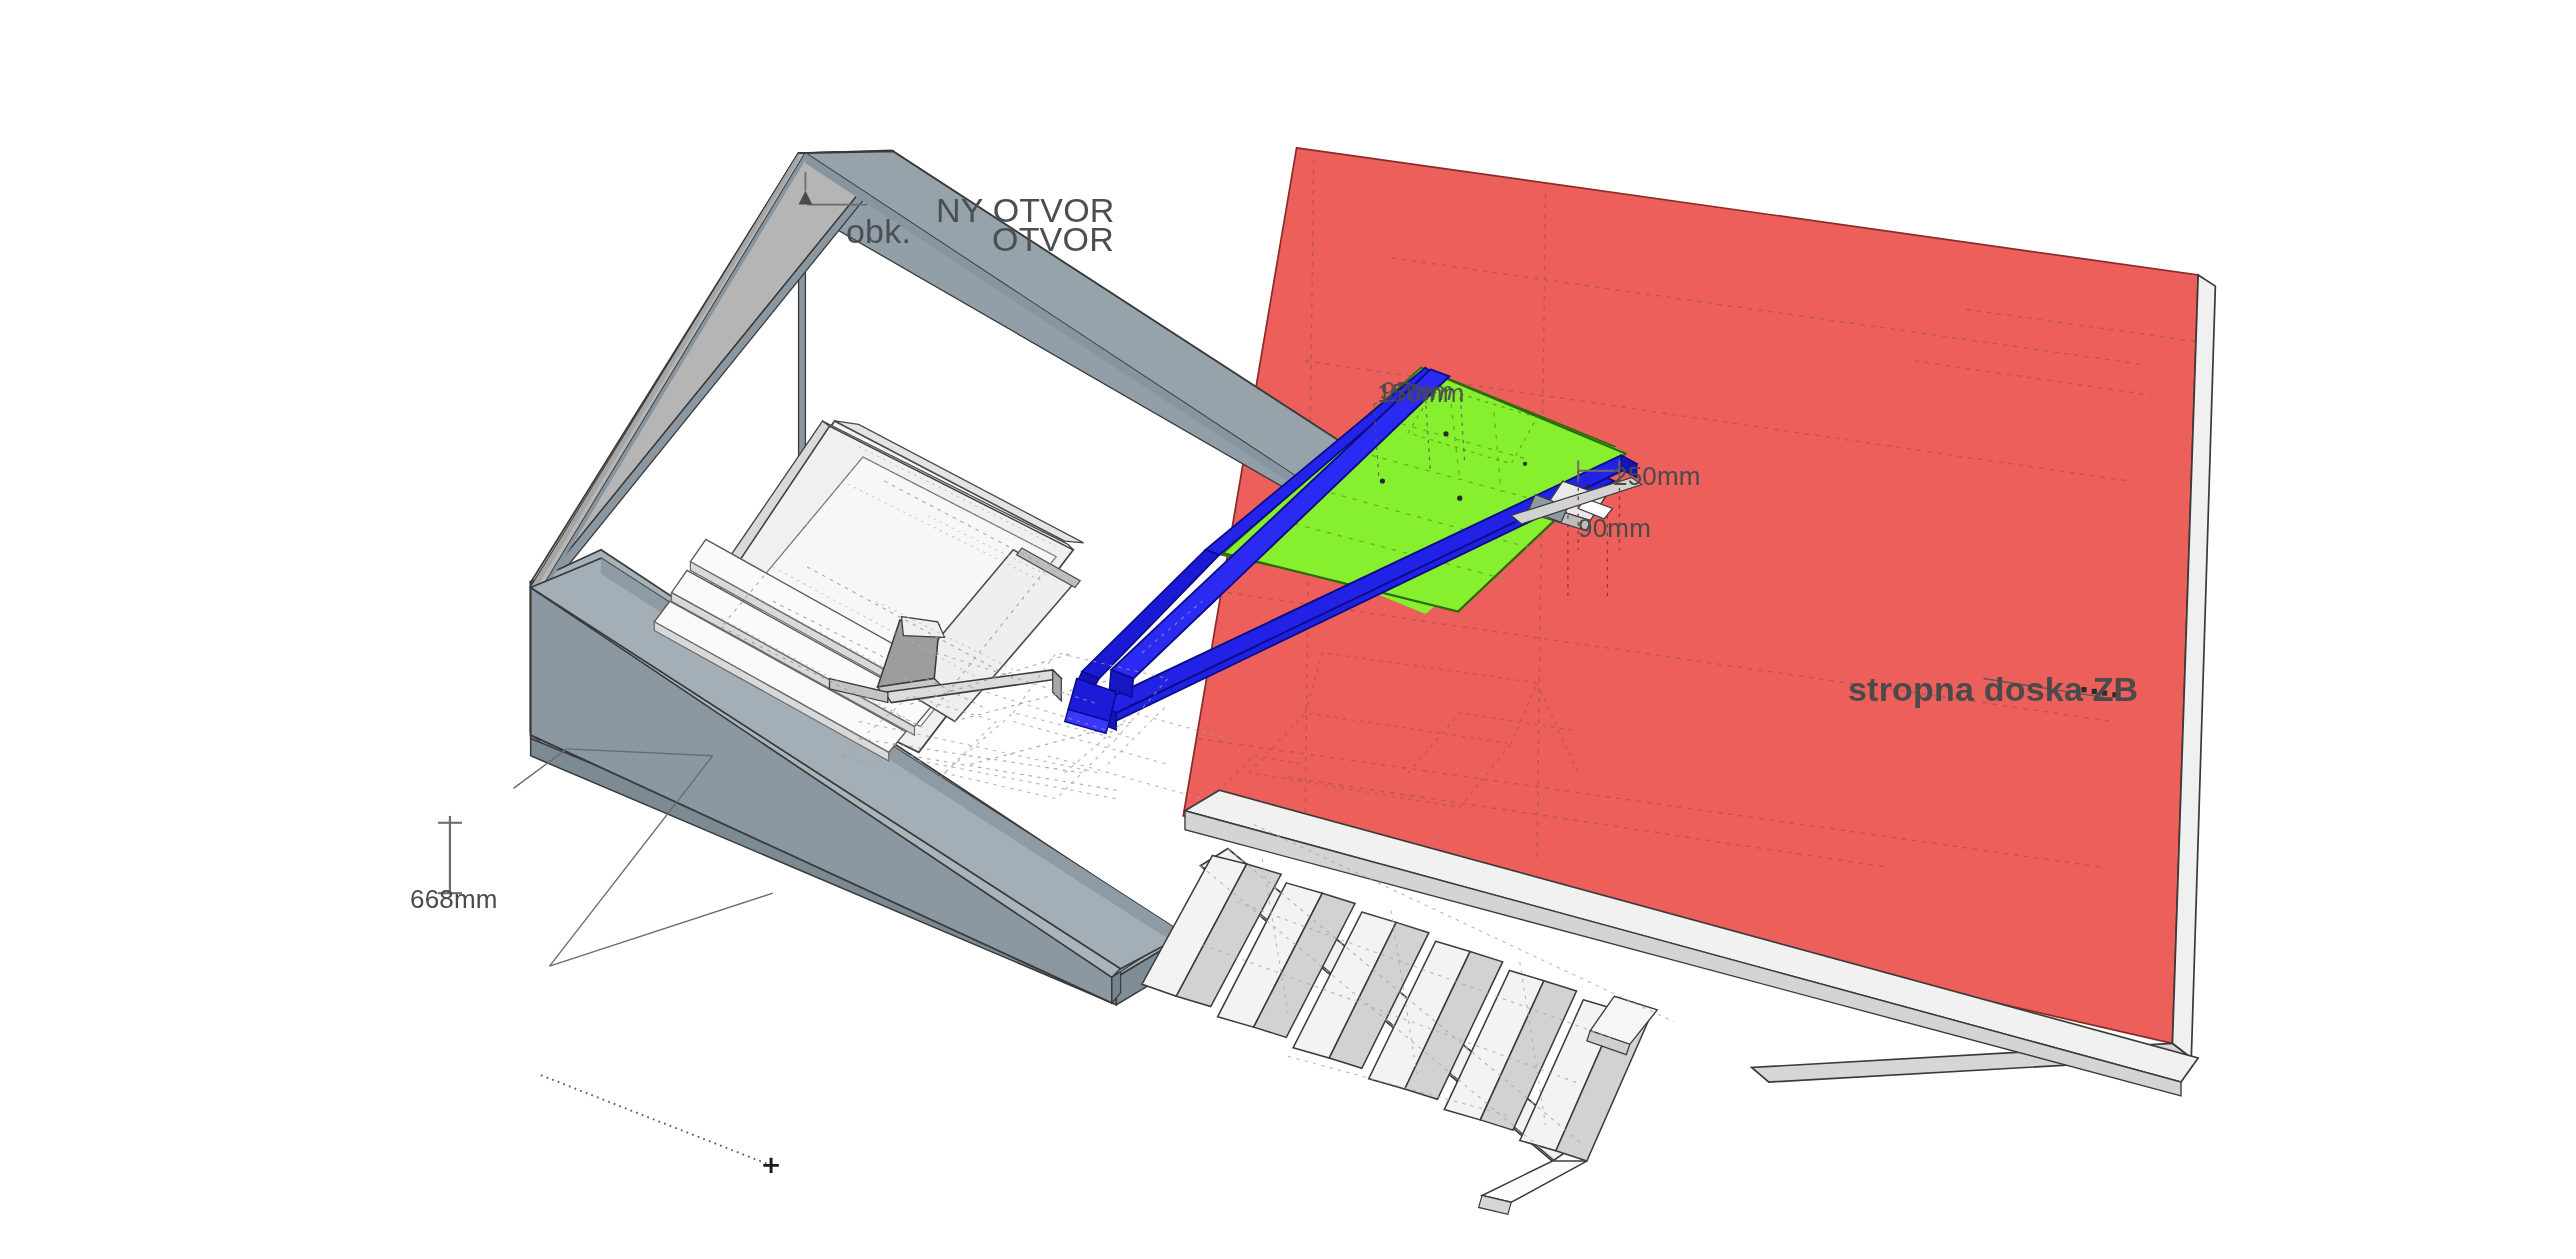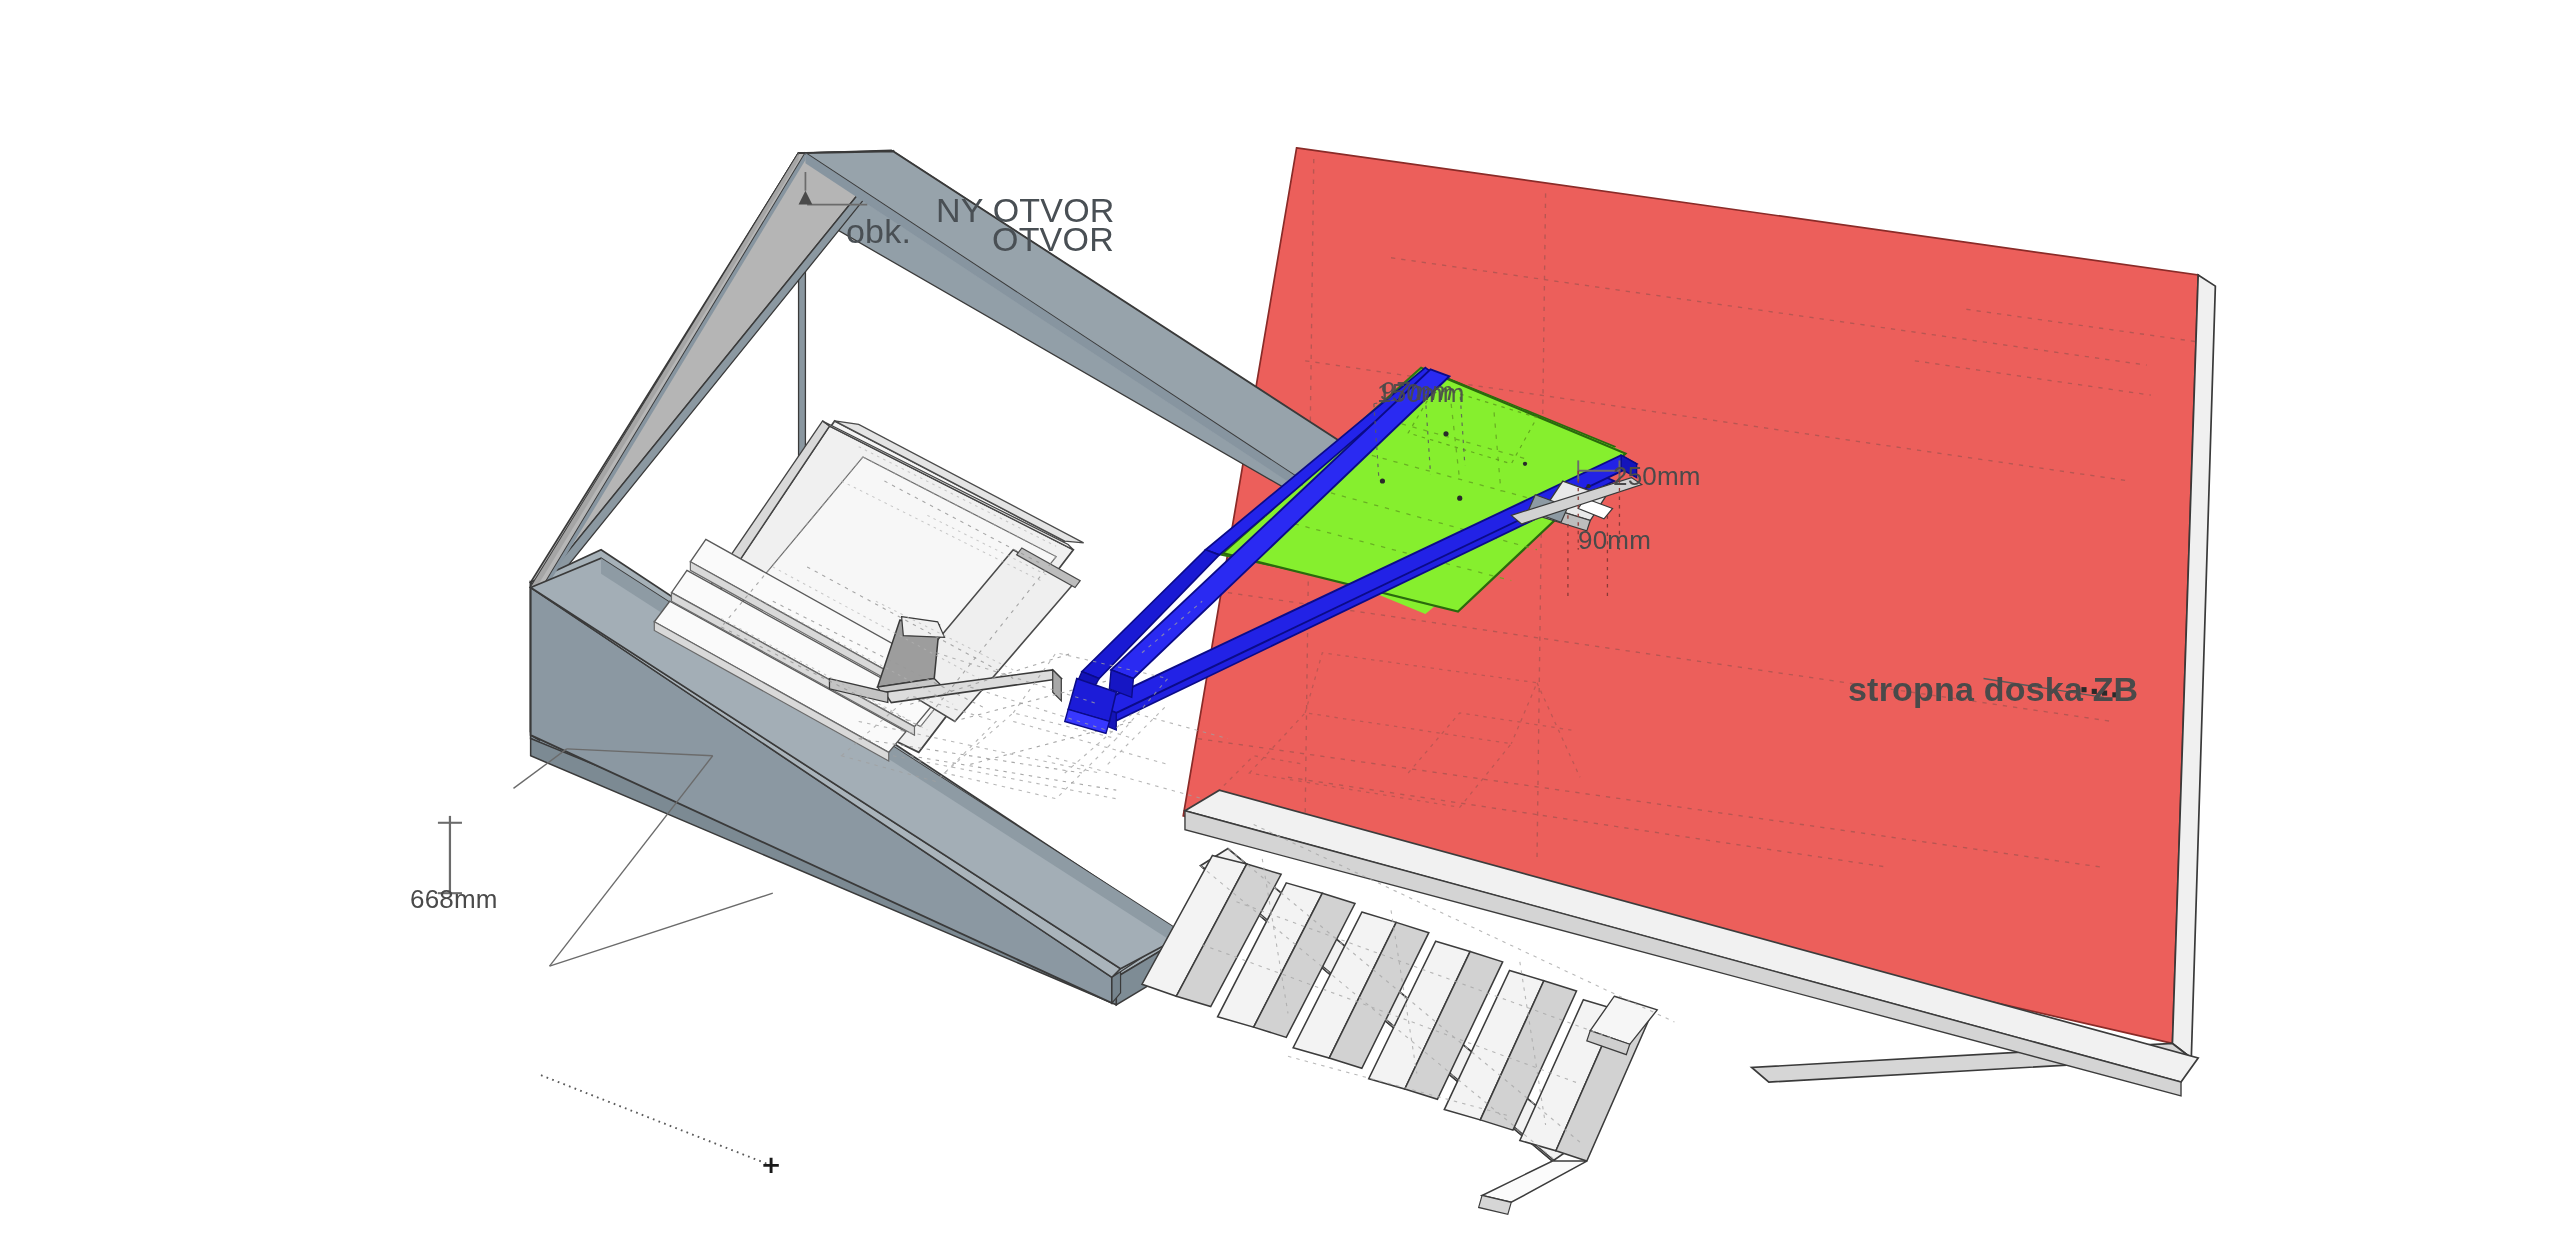--- a/index.html
+++ b/index.html
@@ -397,20 +397,20 @@
 
 <div class="lbl lbl-note occluded" style="left:992px; top:220px;">OTVOR</div>
 
 <div class="stack" style="left:1348px; top:378px; width:189px; height:39px;margin-left:29px;">
   <span class="lbl lbl-dim" style="left:0px; top:0px; opacity:0.9;">150mm</span>
   <span class="lbl lbl-dim" style="left:3px; top:-1.7px; opacity:0.9;font-style:italic;">97mm</span>
 </div>
 
 <div class="lbl lbl-dim" style="left:1613px; top:461px;">250mm</div>
 
-<div class="lbl lbl-dim" style="left:1578px; top:513px;margin-top:12px;">90mm</div>
+<div class="lbl lbl-dim" style="left:1578px; top:513px;">90mm</div>
 
 <div class="lbl lbl-dim" style="left:410px; top:884px;text-align:right;">668mm</div>
 
 <div class="lbl lbl-note" style="left:1848px; top:670px;font-weight:bold;">stropna doska ZB</div>
 
 </div>
 
 
 </body></html>

